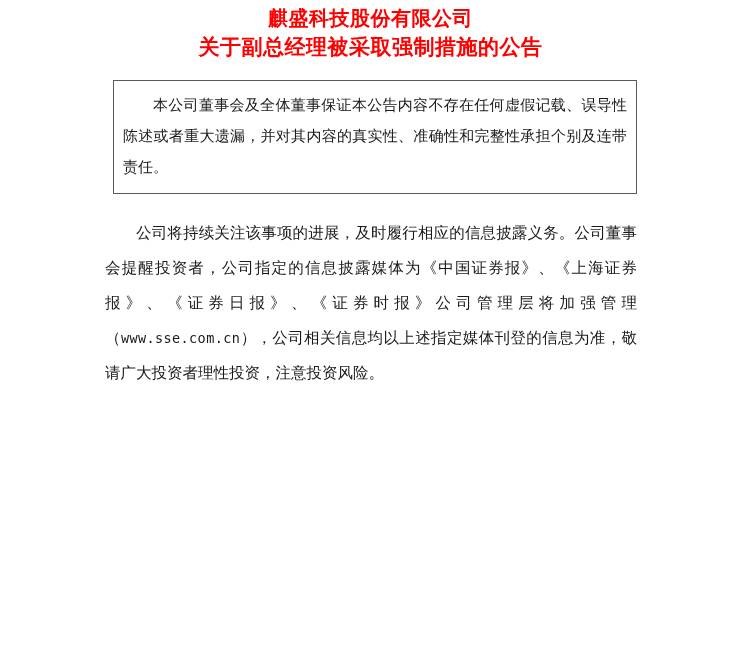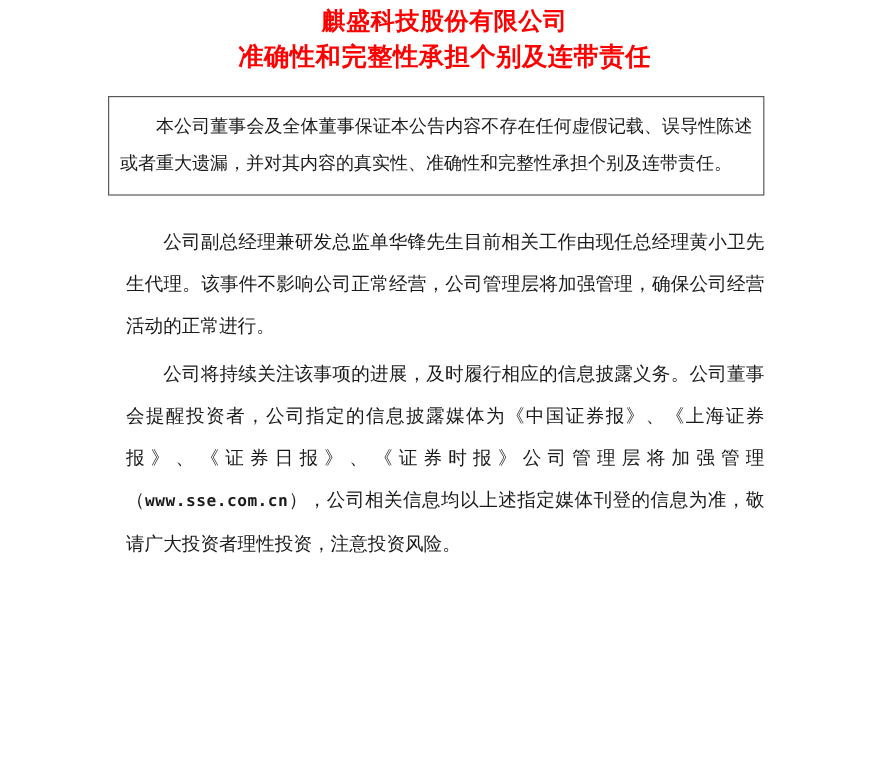--- a/index.html
+++ b/index.html
@@ -36,21 +36,21 @@
     letter-spacing: 0.5px;
     font-family: Liberation Serif, serif;
     white-space: nowrap;
   }
   .title-line-1 { font-size: 20px; }
   .title-line-2 { font-size: 21px; }
 
   
   .disclaimer-wrap {
     margin: 18px 0 16px 0;
-    padding: 0 104px 0 90px;
+    padding: 0 104px 0 113px;
     box-sizing: border-box;
   }
   .disclaimer-box {
     border: 1px solid #5a5a5a;
     box-sizing: border-box;
     padding: 9px 9px 10px 9px;
   }
   .disclaimer-text {
     font-size: 15px;
     line-height: 31px;
@@ -74,41 +74,39 @@
     text-justify: inter-ideograph;
     text-indent: 2em;
     margin: 0 0 5px 0;
     letter-spacing: 0px;
   }
 
   .mono {
     font-family: "DejaVu Sans Mono", "Liberation Mono", monospace;
     font-size: 13.5px;
     letter-spacing: 0.4px;
-    font-weight: bold;
   }
 </style>
 </head>
 <body>
 
 <div class="page">
 
   <div class="title-block">
     <div class="title-line title-line-1">麒盛科技股份有限公司</div>
-    <div class="title-line title-line-2">准确性和完整性承担个别及连带责任</div>
+    <div class="title-line title-line-2">关于副总经理被采取强制措施的公告</div>
   </div>
 
   <div class="disclaimer-wrap">
     <div class="disclaimer-box">
       <p class="disclaimer-text">本公司董事会及全体董事保证本公告内容不存在任何虚假记载、误导性陈述或者重大遗漏，并对其内容的真实性、准确性和完整性承担个别及连带责任。</p>
     </div>
   </div>
 
   <div class="body-wrap">
 
 
-    <p class="para">公司副总经理兼研发总监单华锋先生目前相关工作由现任总经理黄小卫先生代理。该事件不影响公司正常经营，公司管理层将加强管理，确保公司经营活动的正常进行。</p>
 
     <p class="para"><span>公司将持续关注该事项的进展，及时履行相应的信息披露义务。公司董事会提醒投资者，公司指定的信息披露媒体为《中国证券报》、《上海证券报》、《证券日报》、《证券时报》公司管理层将加强管理（</span><span class="mono">www.sse.com.cn</span><span>），公司相关信息均以上述指定媒体刊登的信息为准，敬请广大投资者理性投资，注意投资风险。</span></p>
 
   </div>
 
 </div>
 
 </body></html>

